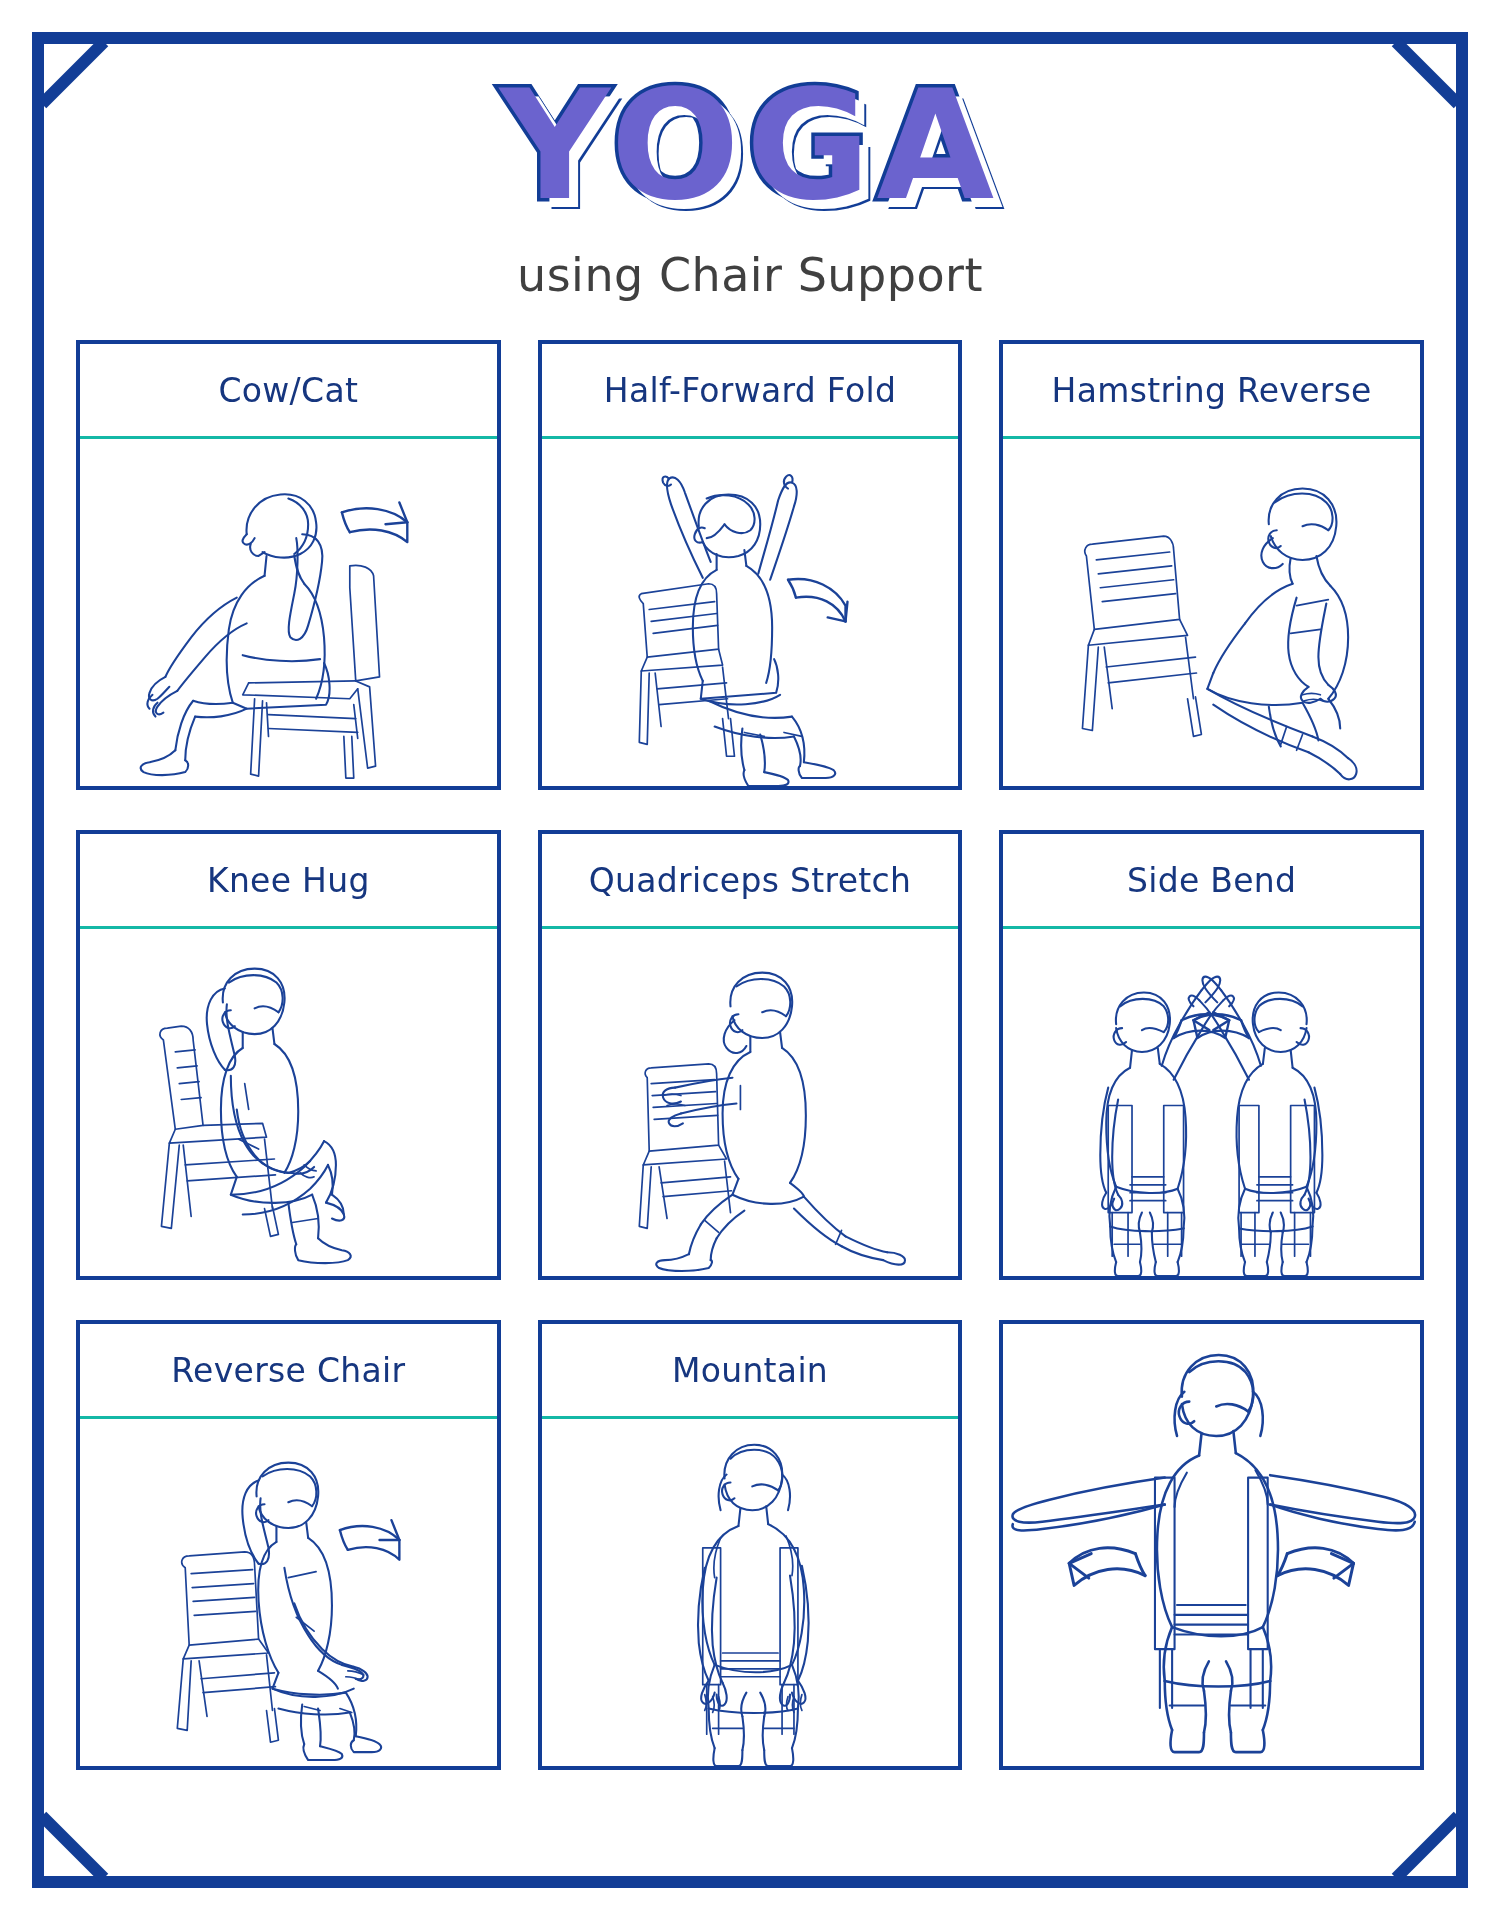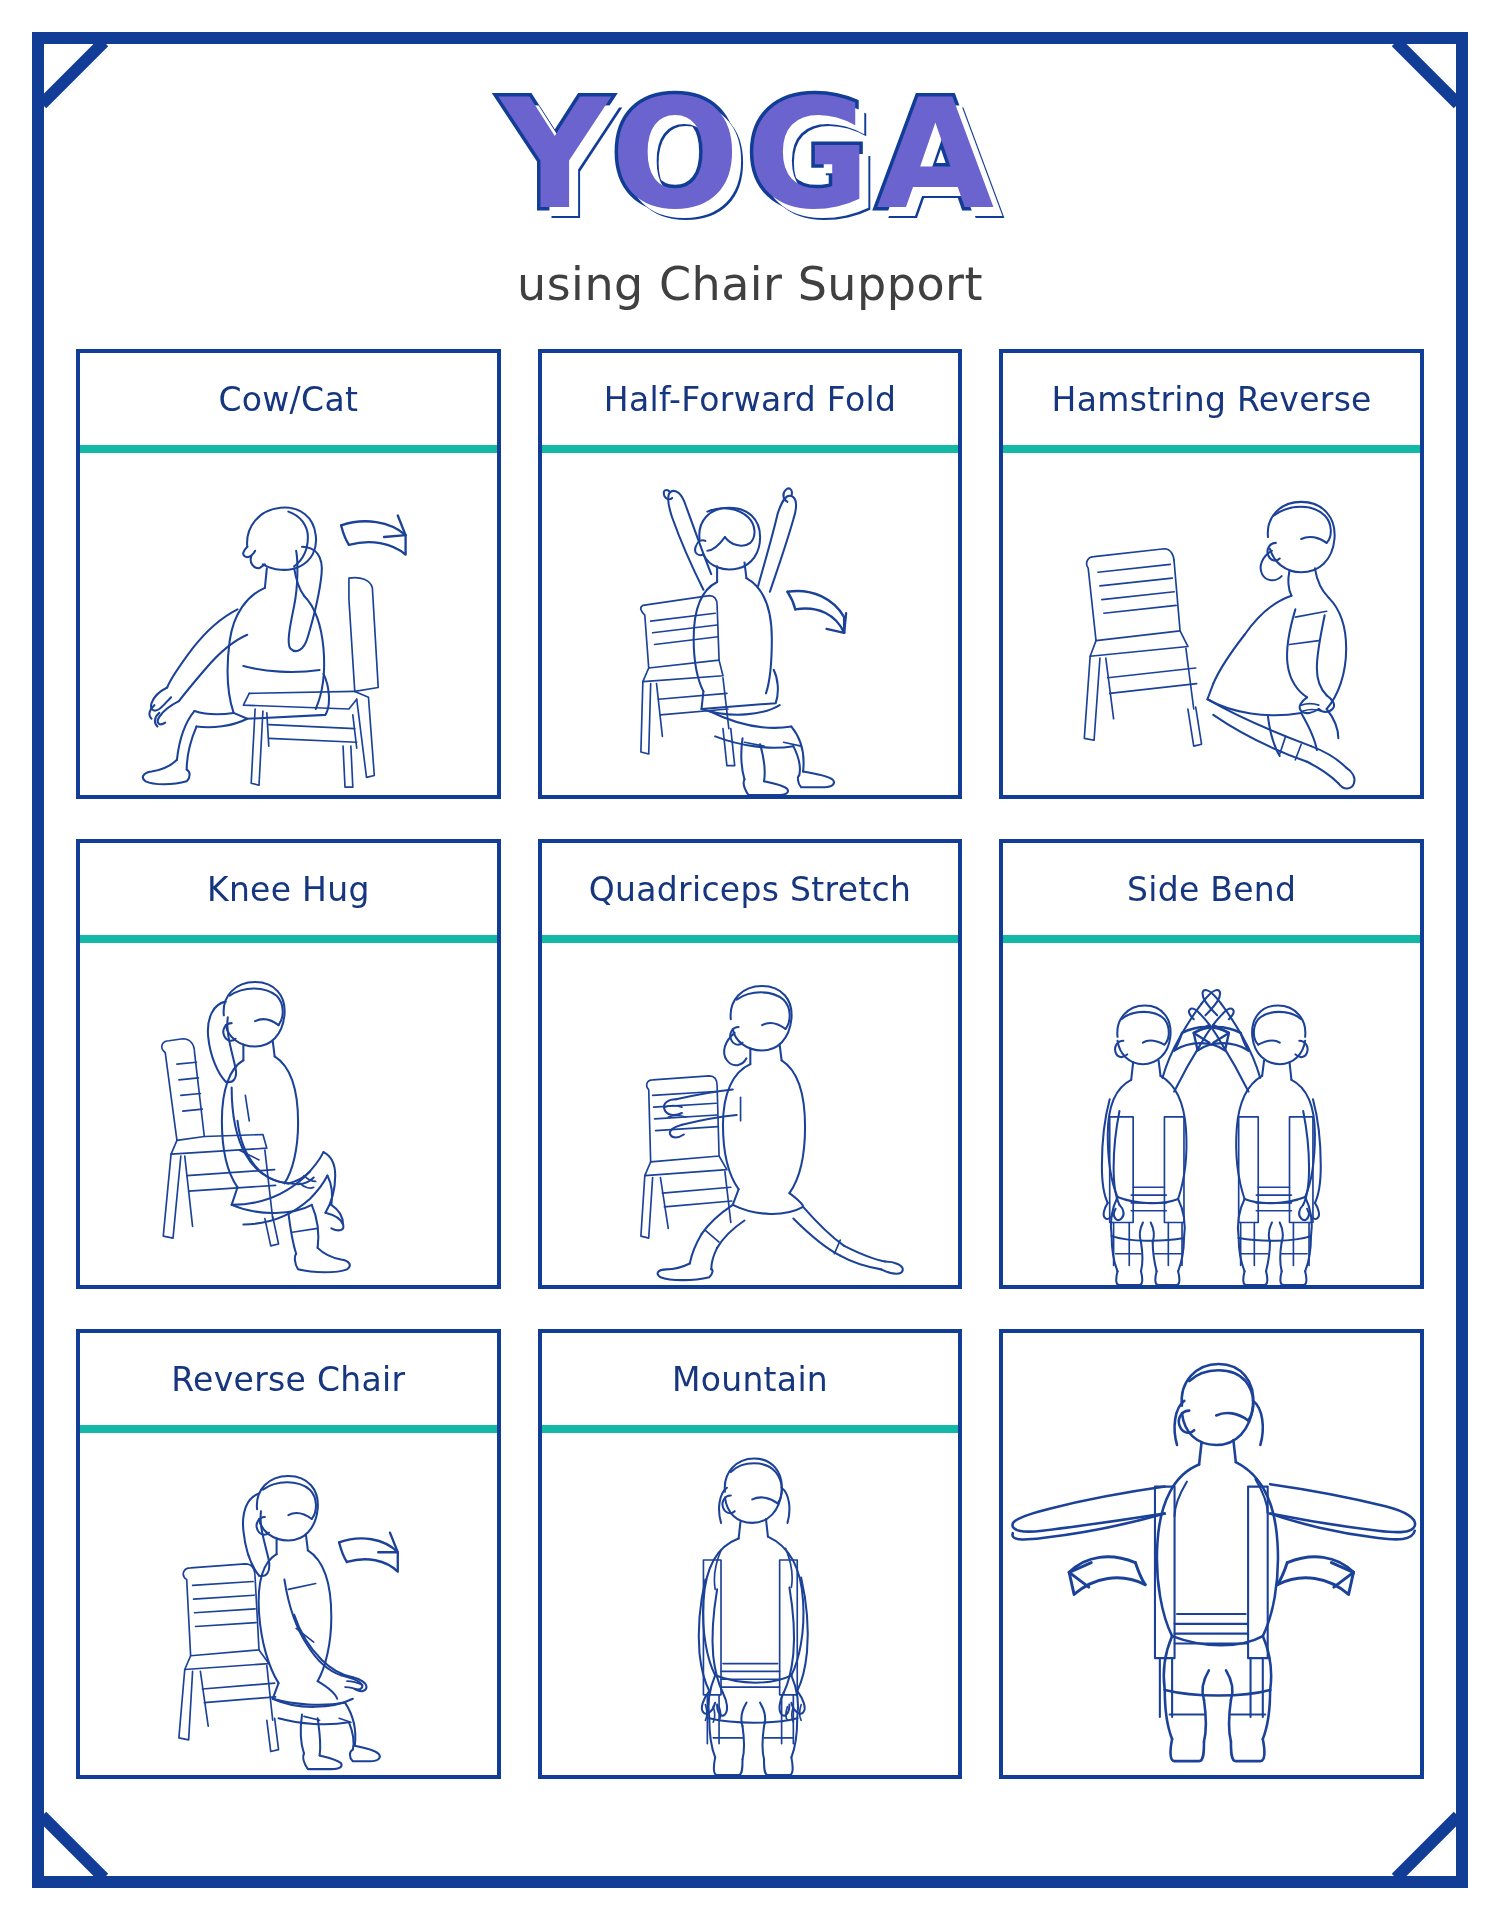--- a/index.html
+++ b/index.html
@@ -27,21 +27,21 @@
   .c-tl{left:32px;top:32px;}
   .c-tr{right:32px;top:32px;transform:scaleX(-1);}
   .c-bl{left:32px;bottom:32px;transform:scaleY(-1);}
   .c-br{right:32px;bottom:32px;transform:scale(-1,-1);}
 
   
   .page{
     position:absolute;
     left:0;top:0;width:1500px;height:1920px;
     box-sizing:border-box;
-    padding:13px;
+    padding:4px;
   }
   .title-wrap{
     text-align:center;
     padding-top:66px;
   }
   .poster-title{
     display:inline-block;
     position:relative;
     font-family:"DejaVu Sans", sans-serif;
     font-weight:bold;
@@ -75,21 +75,21 @@
   .card{
     border:4px solid #123D96;
     box-sizing:border-box;
     background:#fff;
     display:flex;
     flex-direction:column;
     height:450px;
   }
   .card-header{
     height:92px;
-    border-bottom:8px solid #14b8a6;
+    border-bottom:3px solid #14b8a6;
     display:flex;
     align-items:center;
     justify-content:center;
     flex:0 0 auto;
   }
   .card-title{
     font-family:"DejaVu Sans", sans-serif;
     font-size:33px;
     color:#16367F;
     letter-spacing:0.3px;

